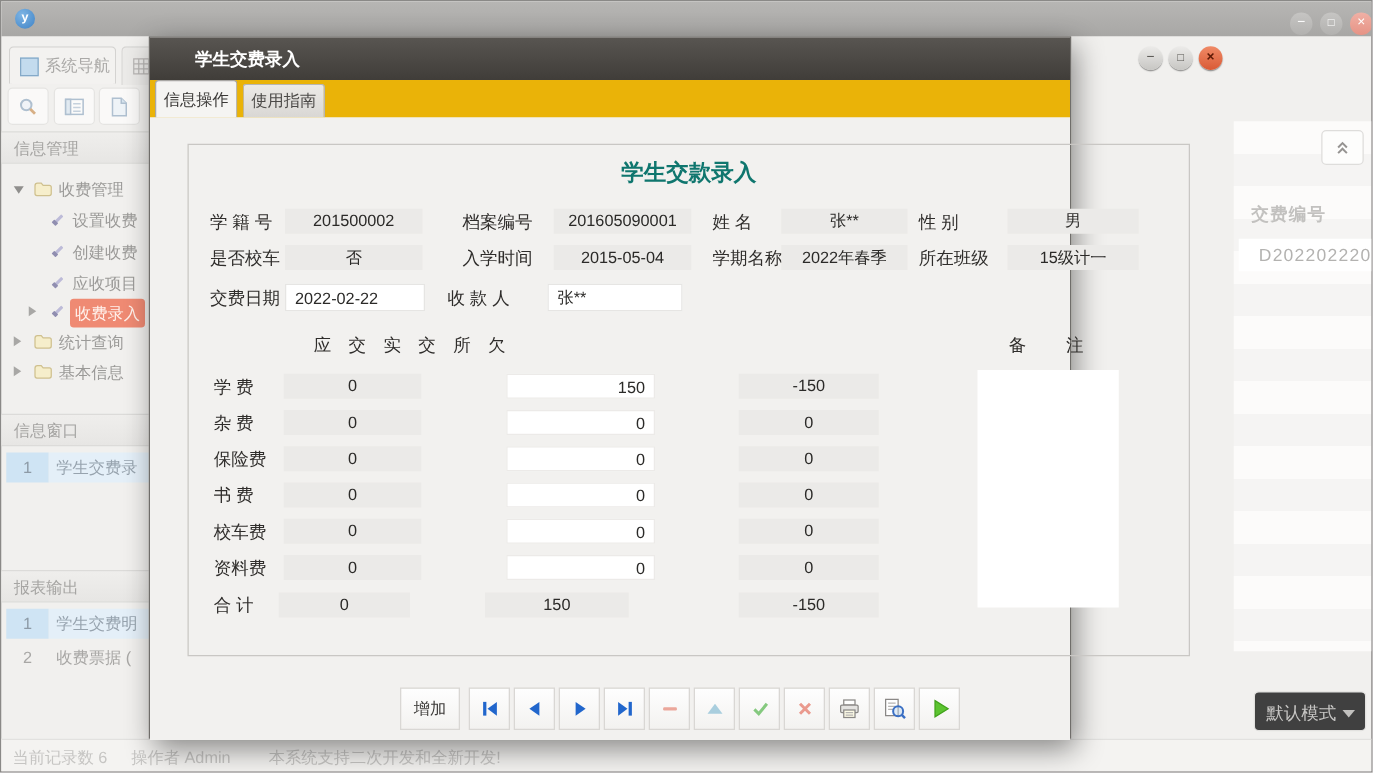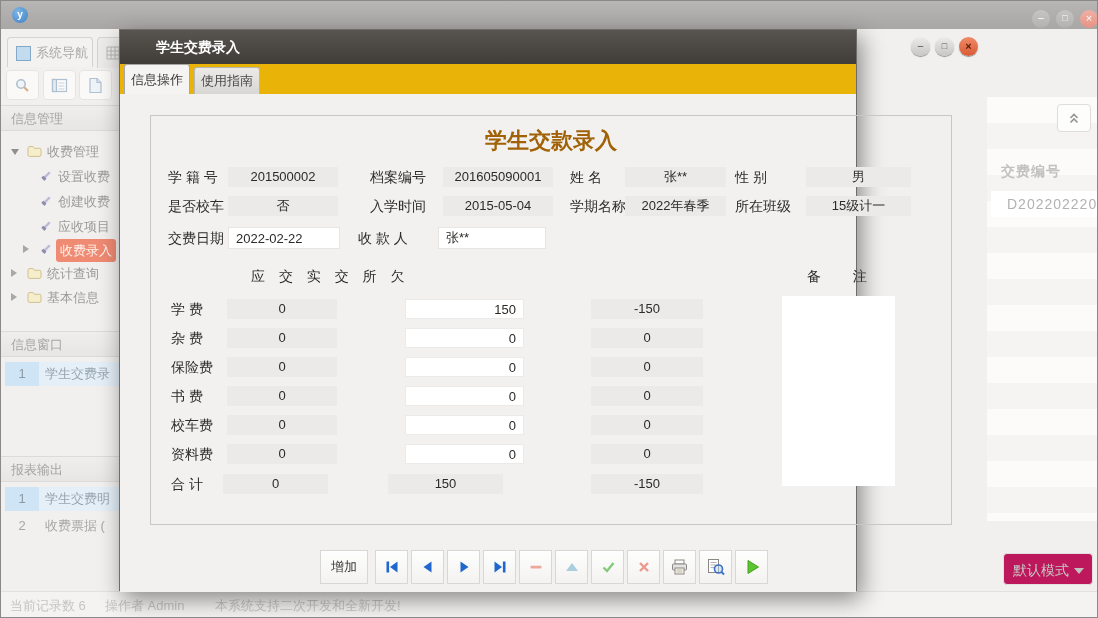--- a/index.html
+++ b/index.html
@@ -56,21 +56,21 @@
   .right-panel{position:absolute;left:986px;top:96px;width:112px;height:424px;
                background:repeating-linear-gradient(#fcfbfa 0 26px,#f5f4f3 26px 52px);}
   .collapse-btn{position:absolute;left:1056px;top:103px;width:32px;height:26px;background:#fdfdfc;
                 border:1px solid #dedddb;border-radius:4px;display:flex;align-items:center;
                 justify-content:center;}
   .rp-header{position:absolute;left:1000px;top:162px;width:98px;color:#c2c1bf;font-size:14px;
              font-weight:bold;letter-spacing:1px;}
   .rp-value{position:absolute;left:990px;top:190px;width:108px;height:26px;background:#fff;
             color:#b3b2b0;font-size:14px;line-height:26px;letter-spacing:1px;white-space:nowrap;
             overflow:hidden;padding-left:16px;}
-  .mode-dd{position:absolute;left:1002px;top:552px;width:90px;height:32px;background:#be185d;
+  .mode-dd{position:absolute;left:1002px;top:552px;width:90px;height:32px;background:#404040;
            border:1px solid #e2e1df;border-radius:4px;color:#c7c6c4;font-size:14px;
            line-height:32px;padding-left:9px;box-sizing:border-box;}
   .dd-arrow{position:absolute;right:8px;top:14px;width:0;height:0;border-left:5px solid transparent;
             border-right:5px solid transparent;border-top:6px solid #c2c1bf;}
 
   
   .statusbar{position:absolute;left:0;top:590px;width:1098px;height:28px;background:#f4f3f1;
              border-top:1px solid #e2e1df;color:#c6c5c3;font-size:13px;line-height:27px;}
   .statusbar span{position:absolute;white-space:nowrap;}
 
@@ -88,22 +88,22 @@
   .dlg-tabs{position:absolute;left:0;top:34px;width:100%;height:30px;background:#eab308;}
   .dtab{position:absolute;box-sizing:border-box;font-size:13px;text-align:center;
         border-radius:3px 3px 0 0;cursor:pointer;}
   .dtab.active{left:4px;top:0;width:66px;height:30px;background:#f5f4f2;
                border:1px solid #a9a7a4;border-bottom:none;color:#3a3836;line-height:29px;}
   .dtab.idle{left:74px;top:3px;width:66px;height:27px;background:linear-gradient(#eceae7,#d9d7d4);
              border:1px solid #b8b6b3;border-bottom:none;color:#4c4a48;line-height:26px;}
   .dlg-content{position:absolute;left:0;top:64px;width:100%;height:498px;background:#f2f1ef;}
   .panel{position:absolute;left:30px;top:21px;width:802px;height:410px;
          border:1px solid #c9c7c4;box-sizing:border-box;}
-  .form-title{position:absolute;left:0;top:10px;width:100%;text-align:center;font-size:22px;
-              font-weight:bold;color:#a16207;}
+  .form-title{position:absolute;left:0;top:10px;width:100%;text-align:center;font-size:18px;
+              font-weight:bold;color:#0f766e;}
   .flabel{position:absolute;height:20px;line-height:20px;font-size:14px;color:#2f2d2b;
           white-space:pre;}
   .gfield{position:absolute;height:20px;line-height:20px;background:#ebeae8;text-align:center;
           font-size:13px;color:#2b2a28;}
   .winput{position:absolute;height:22px;background:#fff;border:1px solid #e6e5e3;
           box-sizing:border-box;font-size:13px;color:#2b2a28;
           font-family:"Liberation Sans","DejaVu Sans",sans-serif;padding:0 7px;outline:none;}
   .pinput{position:absolute;height:20px;background:#fff;border:1px solid #eceae8;
           box-sizing:border-box;font-size:13px;color:#2b2a28;text-align:right;
           font-family:"Liberation Sans","DejaVu Sans",sans-serif;padding:0 7px;outline:none;}

